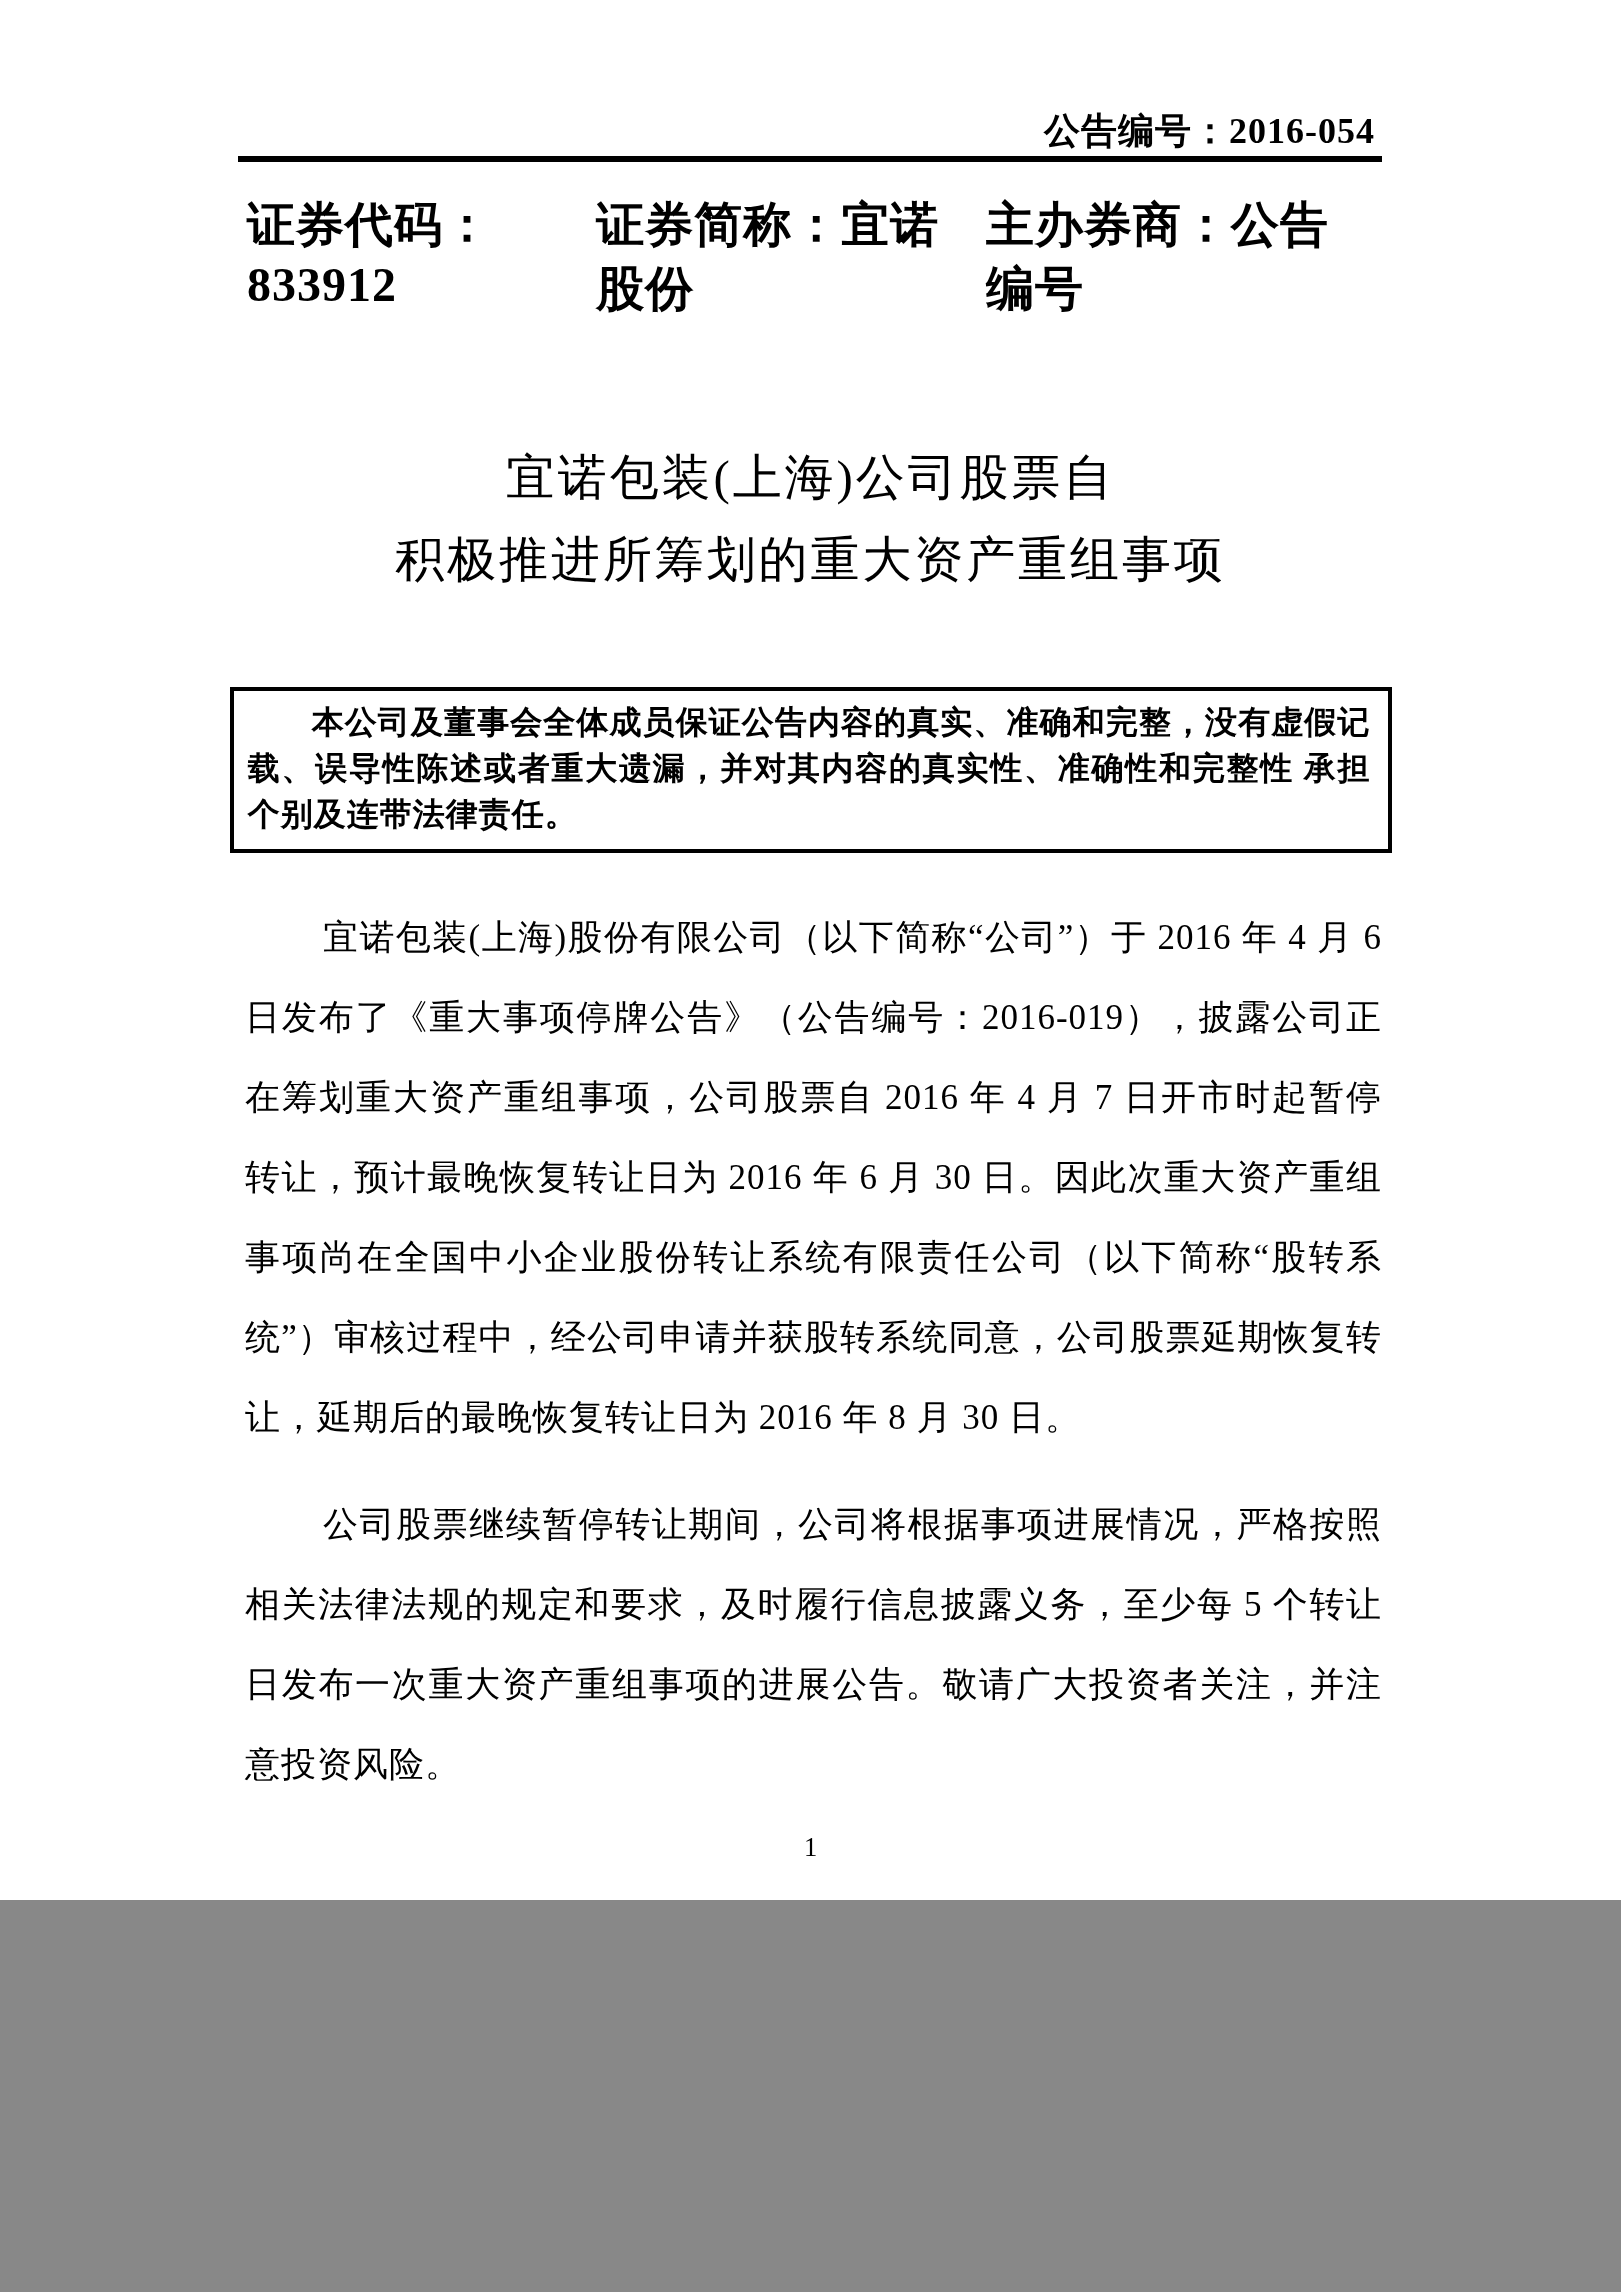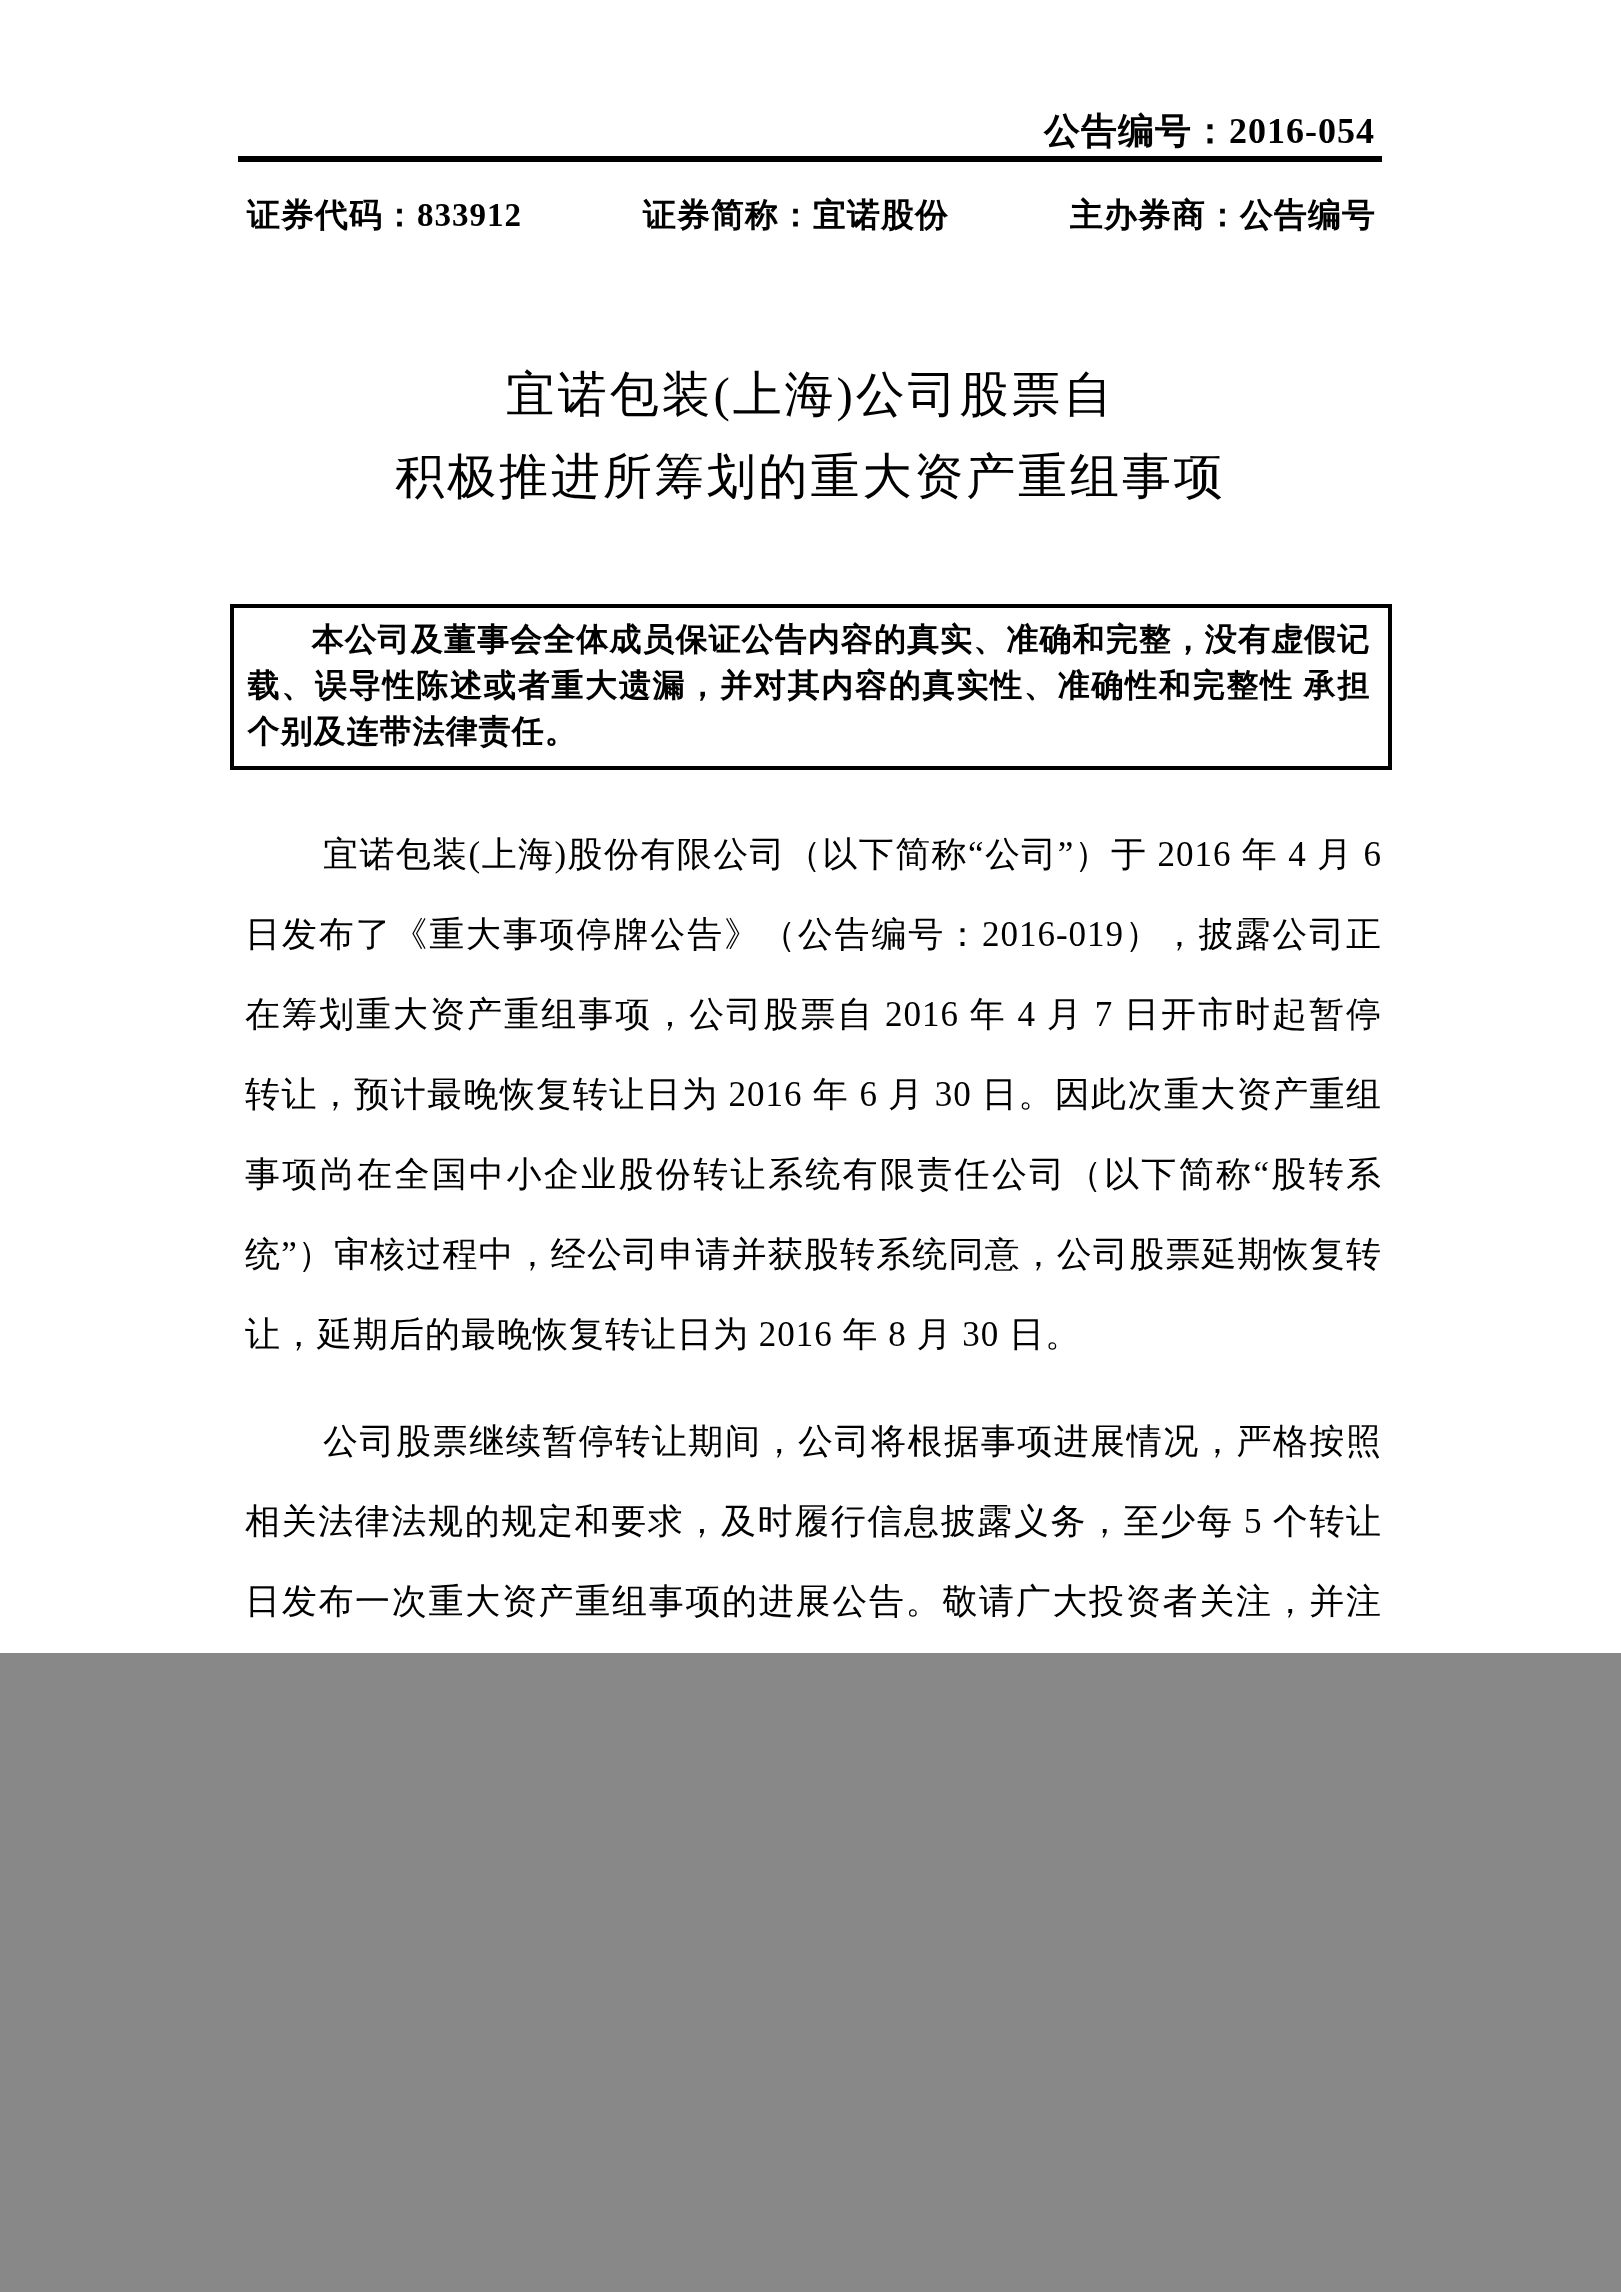--- a/index.html
+++ b/index.html
@@ -3,21 +3,21 @@
 <meta charset="utf-8">
 <style>
   html, body {
     margin: 0;
     padding: 0;
     background: #888;
   }
   .page {
     position: relative;
     width: 1621px;
-    height: 1653px;
+    height: 1900px;
     margin: 0 auto;
     background: #ffffff;
     color: #000000;
     font-family: "Liberation Serif", "DejaVu Serif", serif;
     overflow: hidden;
     box-sizing: border-box;
   }
   
   .ann-no {
     padding-top: 110px;
@@ -33,21 +33,21 @@
     height: 5.9px;
     background: #000000;
     margin: 2.9px 239px 0 238px;
   }
   
   .sec-row {
     display: flex;
     justify-content: space-between;
     align-items: baseline;
     margin: 31px 245px 0 247px;
-    font-size: 33px;
+    font-size: 48px;
     font-weight: bold;
     letter-spacing: 1px;
   }
   
   .title-block {
     margin-top: 116px;
     text-align: center;
     font-size: 49px;
     line-height: 82px;
     letter-spacing: 2.9px;

